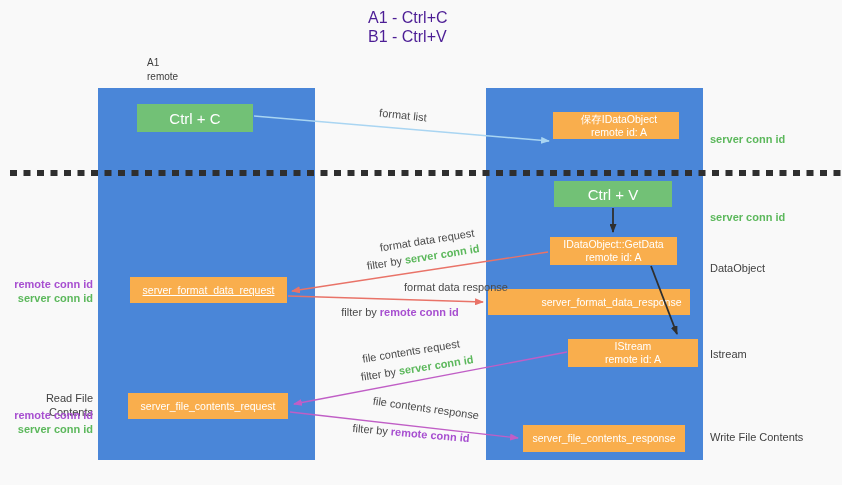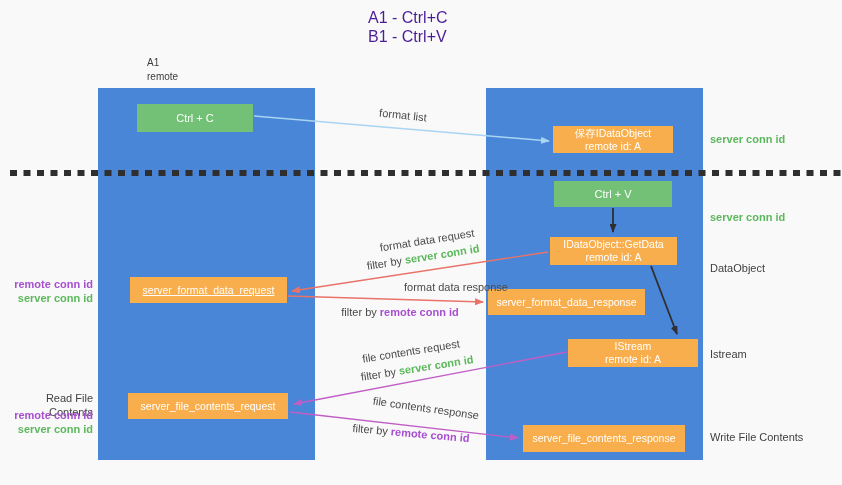--- a/index.html
+++ b/index.html
@@ -14,21 +14,21 @@
   .title{position:absolute;left:368px;top:8px;font-size:16px;line-height:19px;color:#4c1d95;}
 
   .lane{position:absolute;top:88px;width:217px;height:372px;background:var(--lane-blue);z-index:1;}
   .lane-left{left:98px;} .lane-right{left:486px;}
 
   .lane-header{position:absolute;top:56px;width:120px;text-align:left;font-size:10px;line-height:14px;color:#3c3c3c;}
   .lh-left{left:147px;} .lh-right{left:537px;}
 
   .node{position:absolute;z-index:4;display:flex;align-items:center;justify-content:center;
         color:#fff;text-align:center;font-size:10.5px;line-height:13px;white-space:nowrap;}
-  .green-node{background:var(--node-green);font-size:11px;}
+  .green-node{background:var(--node-green);font-size:15px;}
   .orange-node{background:var(--node-orange);}
   .two-line{flex-direction:column;}
 
   svg.overlay{position:absolute;left:0;top:0;z-index:5;pointer-events:none;}
 
   .mid-label{position:absolute;z-index:6;font-size:11px;color:#4a4a4a;white-space:nowrap;
              transform:translate(-50%,-50%);}
   .rot-up{transform:translate(-50%,-50%) rotate(-9deg);}
   .rot-dn{transform:translate(-50%,-50%) rotate(8deg);}
   .rot-dn-sm{transform:translate(-50%,-50%) rotate(5deg);}
@@ -90,39 +90,39 @@
       <line x1="288" y1="296" x2="483" y2="302" stroke="#e97368" stroke-width="1.4" marker-end="url(#ah3)"></line>
       <line x1="651" y1="266" x2="677" y2="334" stroke="#2f2f2f" stroke-width="1.8" marker-end="url(#ah4)"></line>
       <line x1="567" y1="352" x2="294" y2="404" stroke="#c05ec6" stroke-width="1.4" marker-end="url(#ah5)"></line>
       <line x1="290" y1="412" x2="518" y2="438" stroke="#c05ec6" stroke-width="1.4" marker-end="url(#ah6)"></line>
     </svg>
 
   <div class="node green-node" style="left:137px;top:104px;width:116px;height:28px;">
     <span>Ctrl + C</span>
   </div>
 
-  <div class="node orange-node two-line" style="left:553px;top:126px;width:120px;height:27px;">
+  <div class="node orange-node two-line" style="left:553px;top:112px;width:120px;height:27px;padding-left:6px;">
     <span>保存IDataObject</span>
     <span>remote id: A</span>
   </div>
 
   <div class="node green-node" style="left:554px;top:181px;width:118px;height:26px;">
     <span>Ctrl + V</span>
   </div>
 
   <div class="node orange-node two-line" style="left:550px;top:237px;width:127px;height:28px;">
     <span>IDataObject::GetData</span>
     <span>remote id: A</span>
   </div>
 
   <div class="node orange-node" style="left:130px;top:277px;width:157px;height:26px;text-decoration:underline;">
     <span>server_format_data_request</span>
   </div>
 
-  <div class="node orange-node" style="left:488px;top:289px;width:157px;height:26px;">
+  <div class="node orange-node" style="left:488px;top:289px;width:157px;height:26px;padding-left:45px;">
     <span>server_format_data_response</span>
   </div>
 
   <div class="node orange-node two-line" style="left:568px;top:339px;width:130px;height:28px;">
     <span>IStream</span>
     <span>remote id: A</span>
   </div>
 
   <div class="node orange-node" style="left:128px;top:393px;width:160px;height:26px;">
     <span>server_file_contents_request</span>

